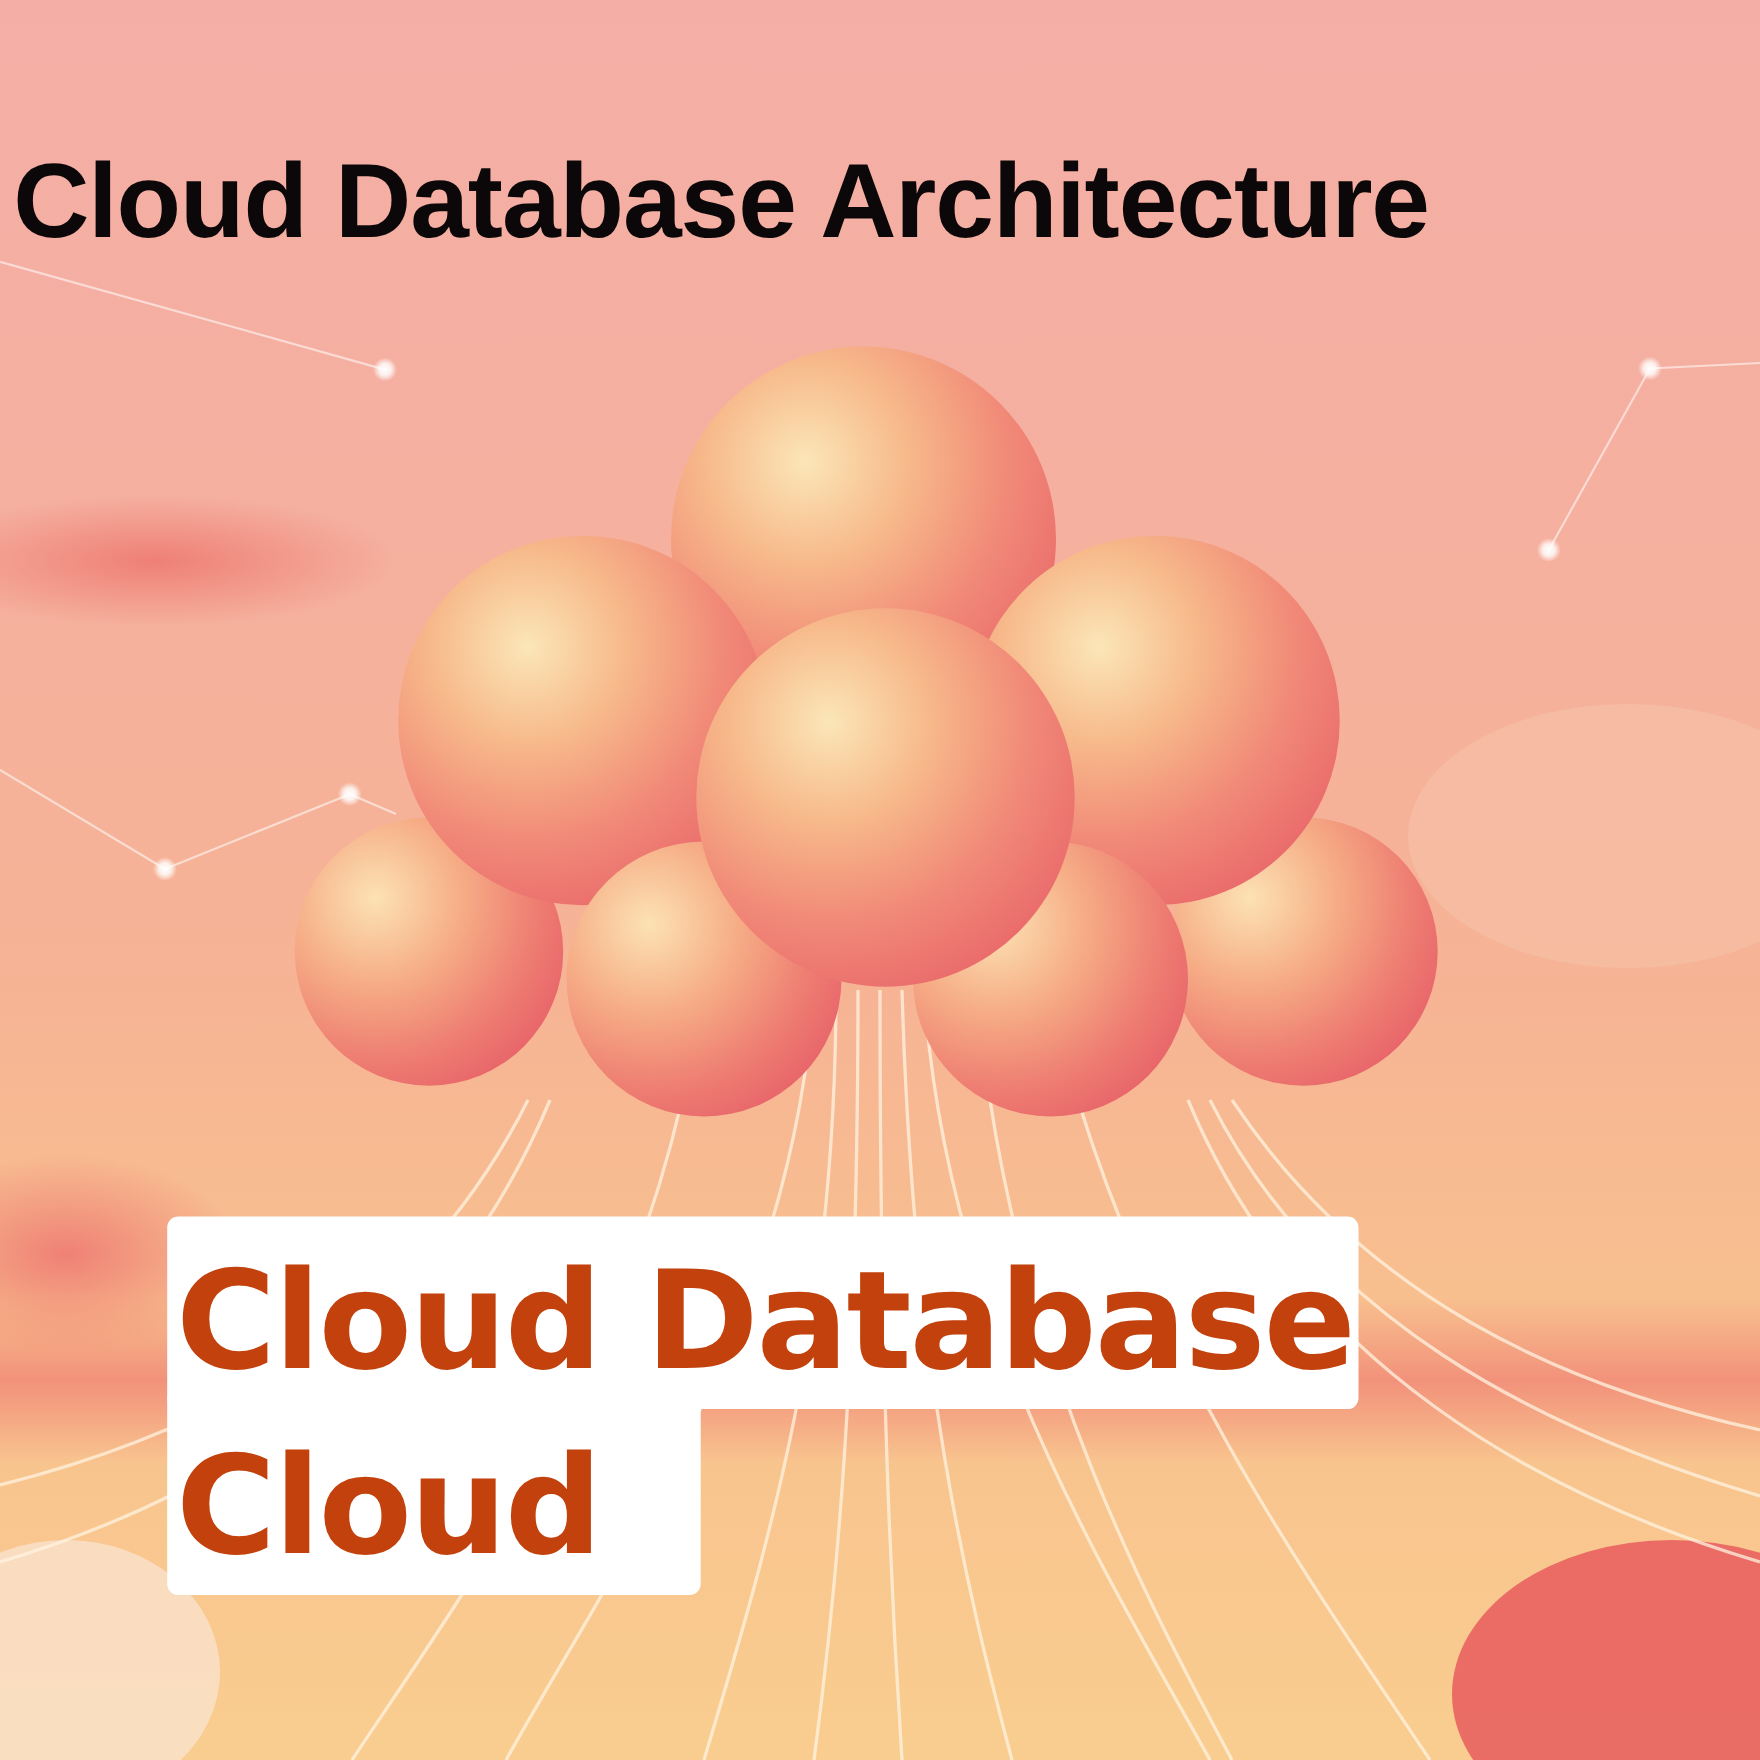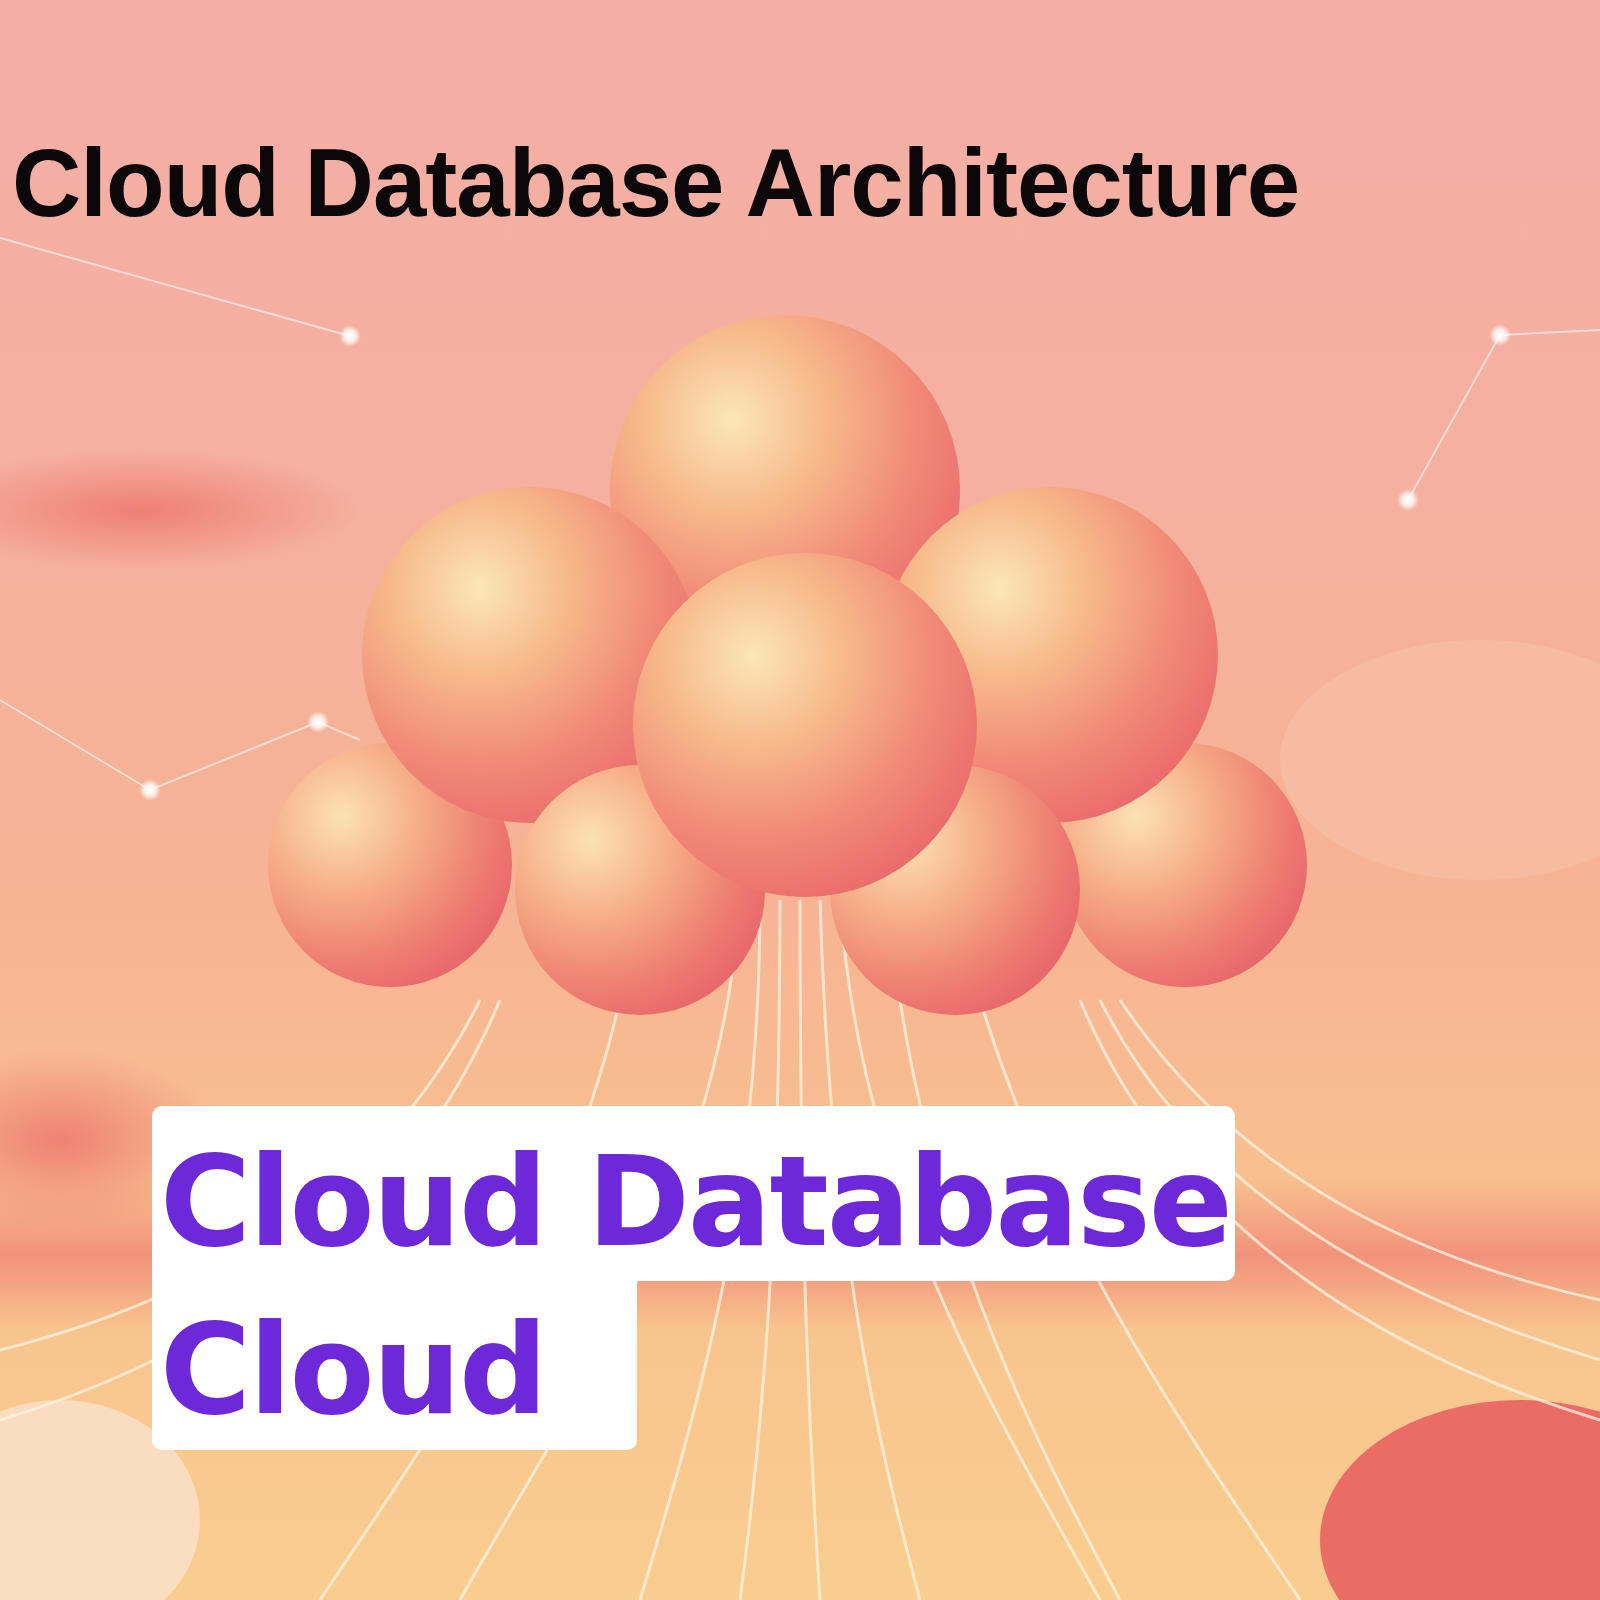--- a/index.html
+++ b/index.html
@@ -2,21 +2,21 @@
 <html><head>
 <meta charset="utf-8">
 <style>
   html, body { margin:0; padding:0; }
   body { width:1600px; height:1600px; overflow:hidden; position:relative;
     background: linear-gradient(180deg, #f4aea6 0%, #f5b09f 30%, #f6b395 55%, #f8c08e 75%, #f9cd8f 100%);
     font-family: "Liberation Sans", sans-serif; }
   .layer { position:absolute; inset:0; }
   .title { position:absolute; left:12px; top:128px; font-family:"Liberation Sans", sans-serif; font-size:96px; font-weight:bold; color:#0c0708; letter-spacing:-1px; white-space:nowrap; }
   .caption-box { position:absolute; background:#ffffff; border-radius:10px; }
-  .cap-text { position:absolute; font-family:"DejaVu Sans", sans-serif; font-weight:bold; font-size:124px; color:#6d28d9; letter-spacing:-2px; white-space:nowrap; line-height:1; }
+  .cap-text { position:absolute; font-family:"DejaVu Sans", sans-serif; font-weight:bold; font-size:124px; color:#c2410c; letter-spacing:-2px; white-space:nowrap; line-height:1; }
   .star { position:absolute; width:22px; height:22px; border-radius:50%; background: radial-gradient(circle, #ffffff 0%, rgba(255,255,255,0.8) 35%, rgba(255,255,255,0) 70%); transform:translate(-50%,-50%); }
 </style>
 </head>
 <body>
 
 <svg class="layer" width="1600" height="1600" viewBox="0 0 1600 1600">
   <defs>
     <radialGradient id="sph" cx="0.35" cy="0.3" r="0.75">
       <stop offset="0" stop-color="#fbe6b8"></stop>
       <stop offset="0.35" stop-color="#f7b98a"></stop>

